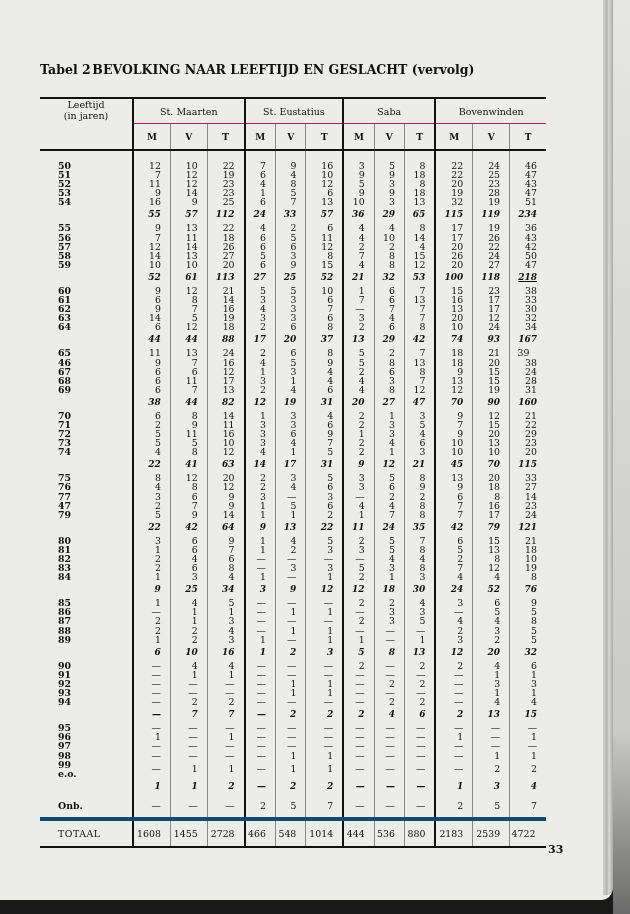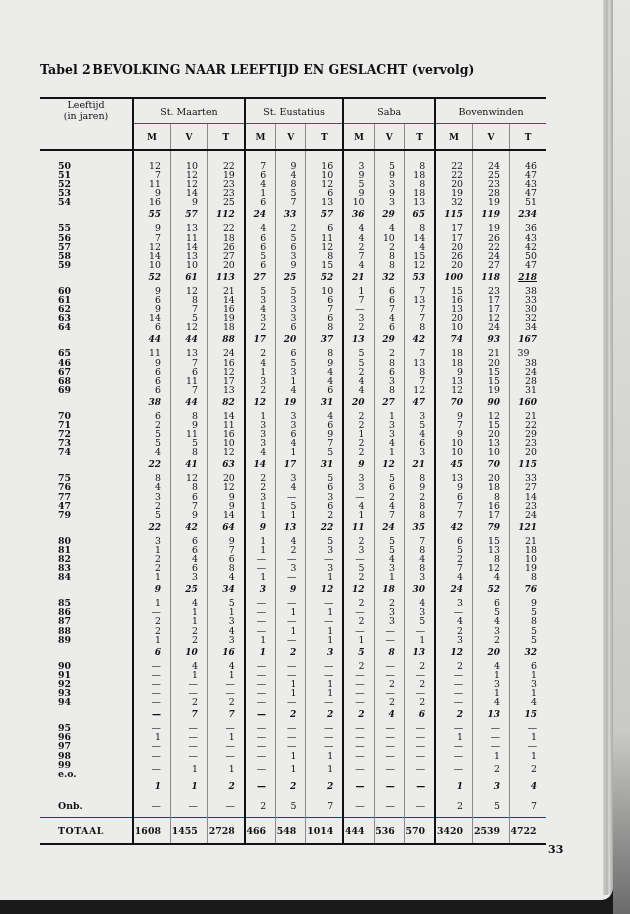--- a/index.html
+++ b/index.html
@@ -45,21 +45,21 @@
   th.age-h { width: 92px; border-right: 2px solid #111; text-align: center; vertical-align: top; padding-top: 6px; line-height: 11px; }
   th.area-h { height: 24px; text-align: center; border-bottom: 1px solid #be185d; }
   th.sub-h { height: 25px; text-align: center; font-weight: bold; font-size: 9px; border-right: 1px solid #888; }
   .div-area { border-right: 2px solid #111 !important; }
   td { text-align: right; border-right: 1px solid #888; padding-right: 9px !important; line-height: 9.1px; height: 9.1px; }
   td.age { text-align: center; border-right: 2px solid #111; padding-right: 0 !important; padding-left: 0; font-weight: bold; }
   td.age .agetext { display: inline-block; width: 34px; text-align: left; margin-left: -22px; }
   tr.sub td { font-style: italic; font-weight: bold; height: 17px; vertical-align: middle; font-size: 9px; }
   tr.first td { padding-top: 10px !important; }
   tr.onb td { height: 22px; vertical-align: middle; }
-  tr.total td { font-weight: bold; height: 25px; vertical-align: middle; border-top: 1px solid #0c4a6e; }
+  tr.total td { font-weight: normal; height: 25px; vertical-align: middle; border-top: 4px solid #0c4a6e; }
   tr.total td.age { letter-spacing: 0.5px; }
   .pageno { position: absolute; left: 548px; top: 843px; font-size: 11px; font-weight: bold; color: #111; }
 </style>
 </head>
 <body>
 
 <div class="page"></div>
 <div class="page-edge"></div>
 <div class="bg-right"></div>
 
@@ -1017,21 +1017,21 @@
       <tr class="total thick-bottom">
         <td class="age"><span class="agetext">TOTAAL</span></td>
         <td>1608</td>
         <td>1455</td>
         <td class="div-area">2728</td>
         <td>466</td>
         <td>548</td>
         <td class="div-area">1014</td>
         <td>444</td>
         <td>536</td>
-        <td class="div-area">570</td>
-        <td>3420</td>
+        <td class="div-area">880</td>
+        <td>2183</td>
         <td>2539</td>
         <td style="border-right: none; text-align: center;">4722</td>
       </tr>
     </tbody>
 </table>
 
 <div class="pageno">33</div>
 
 </body></html>

